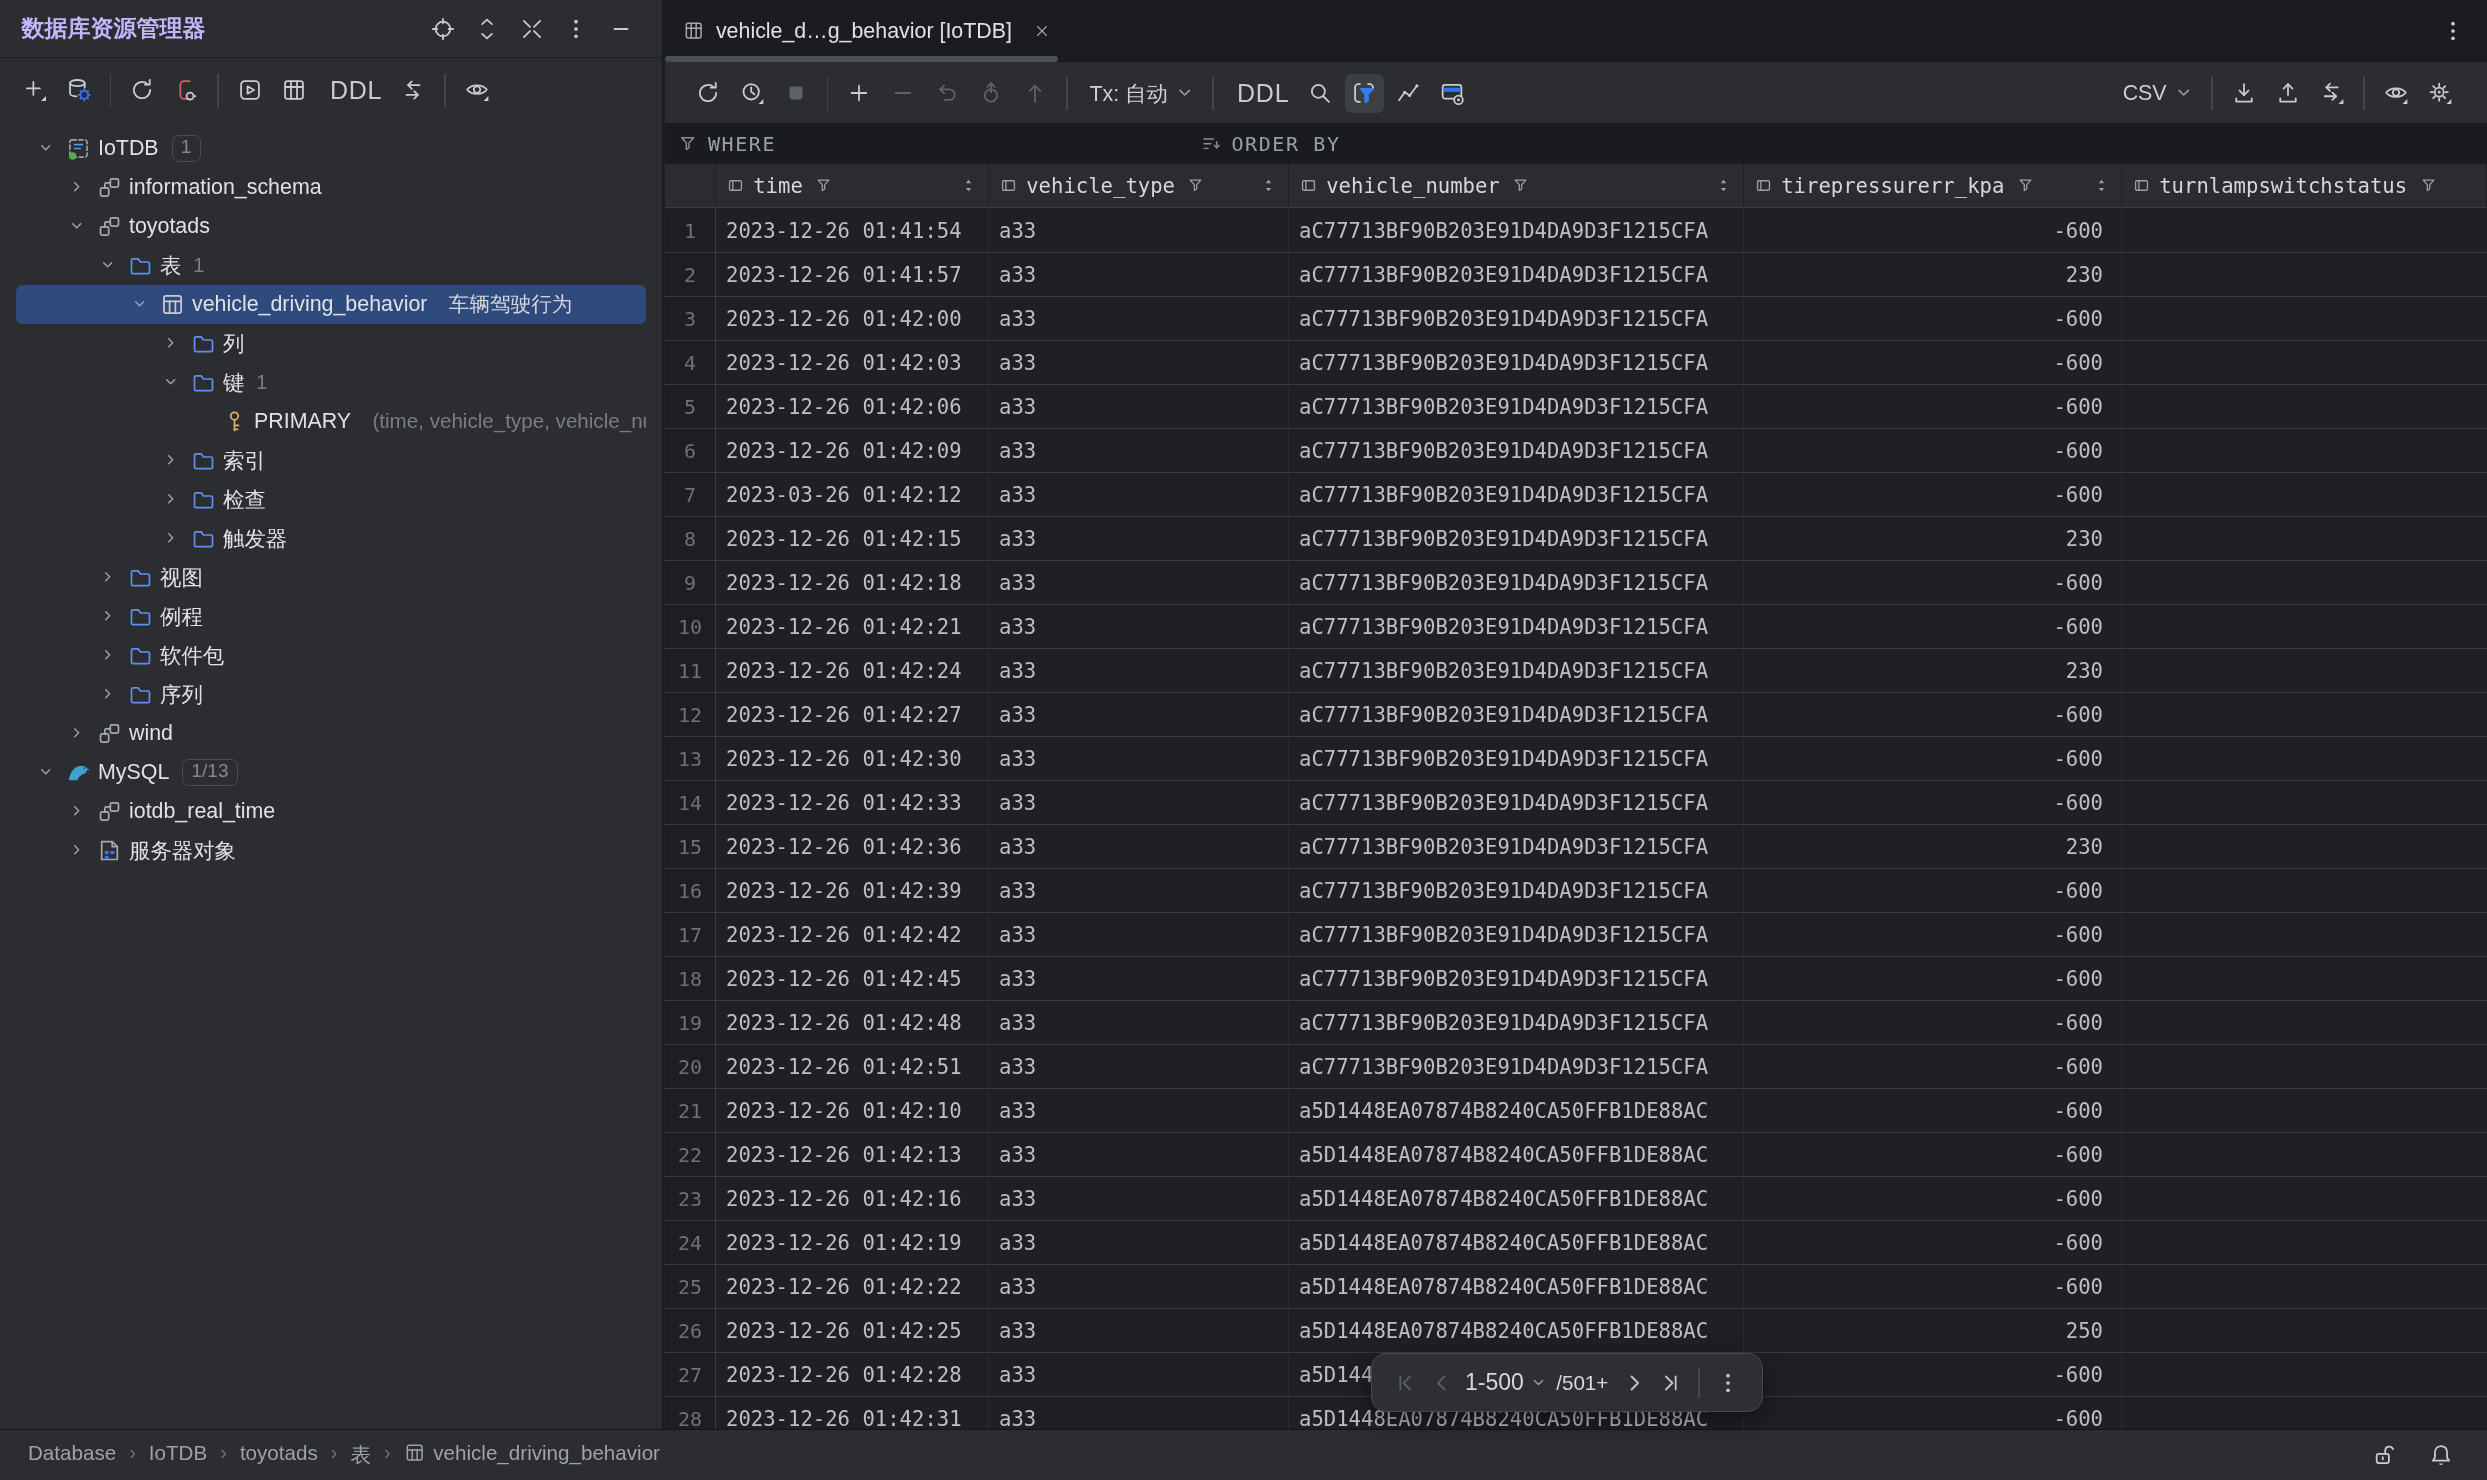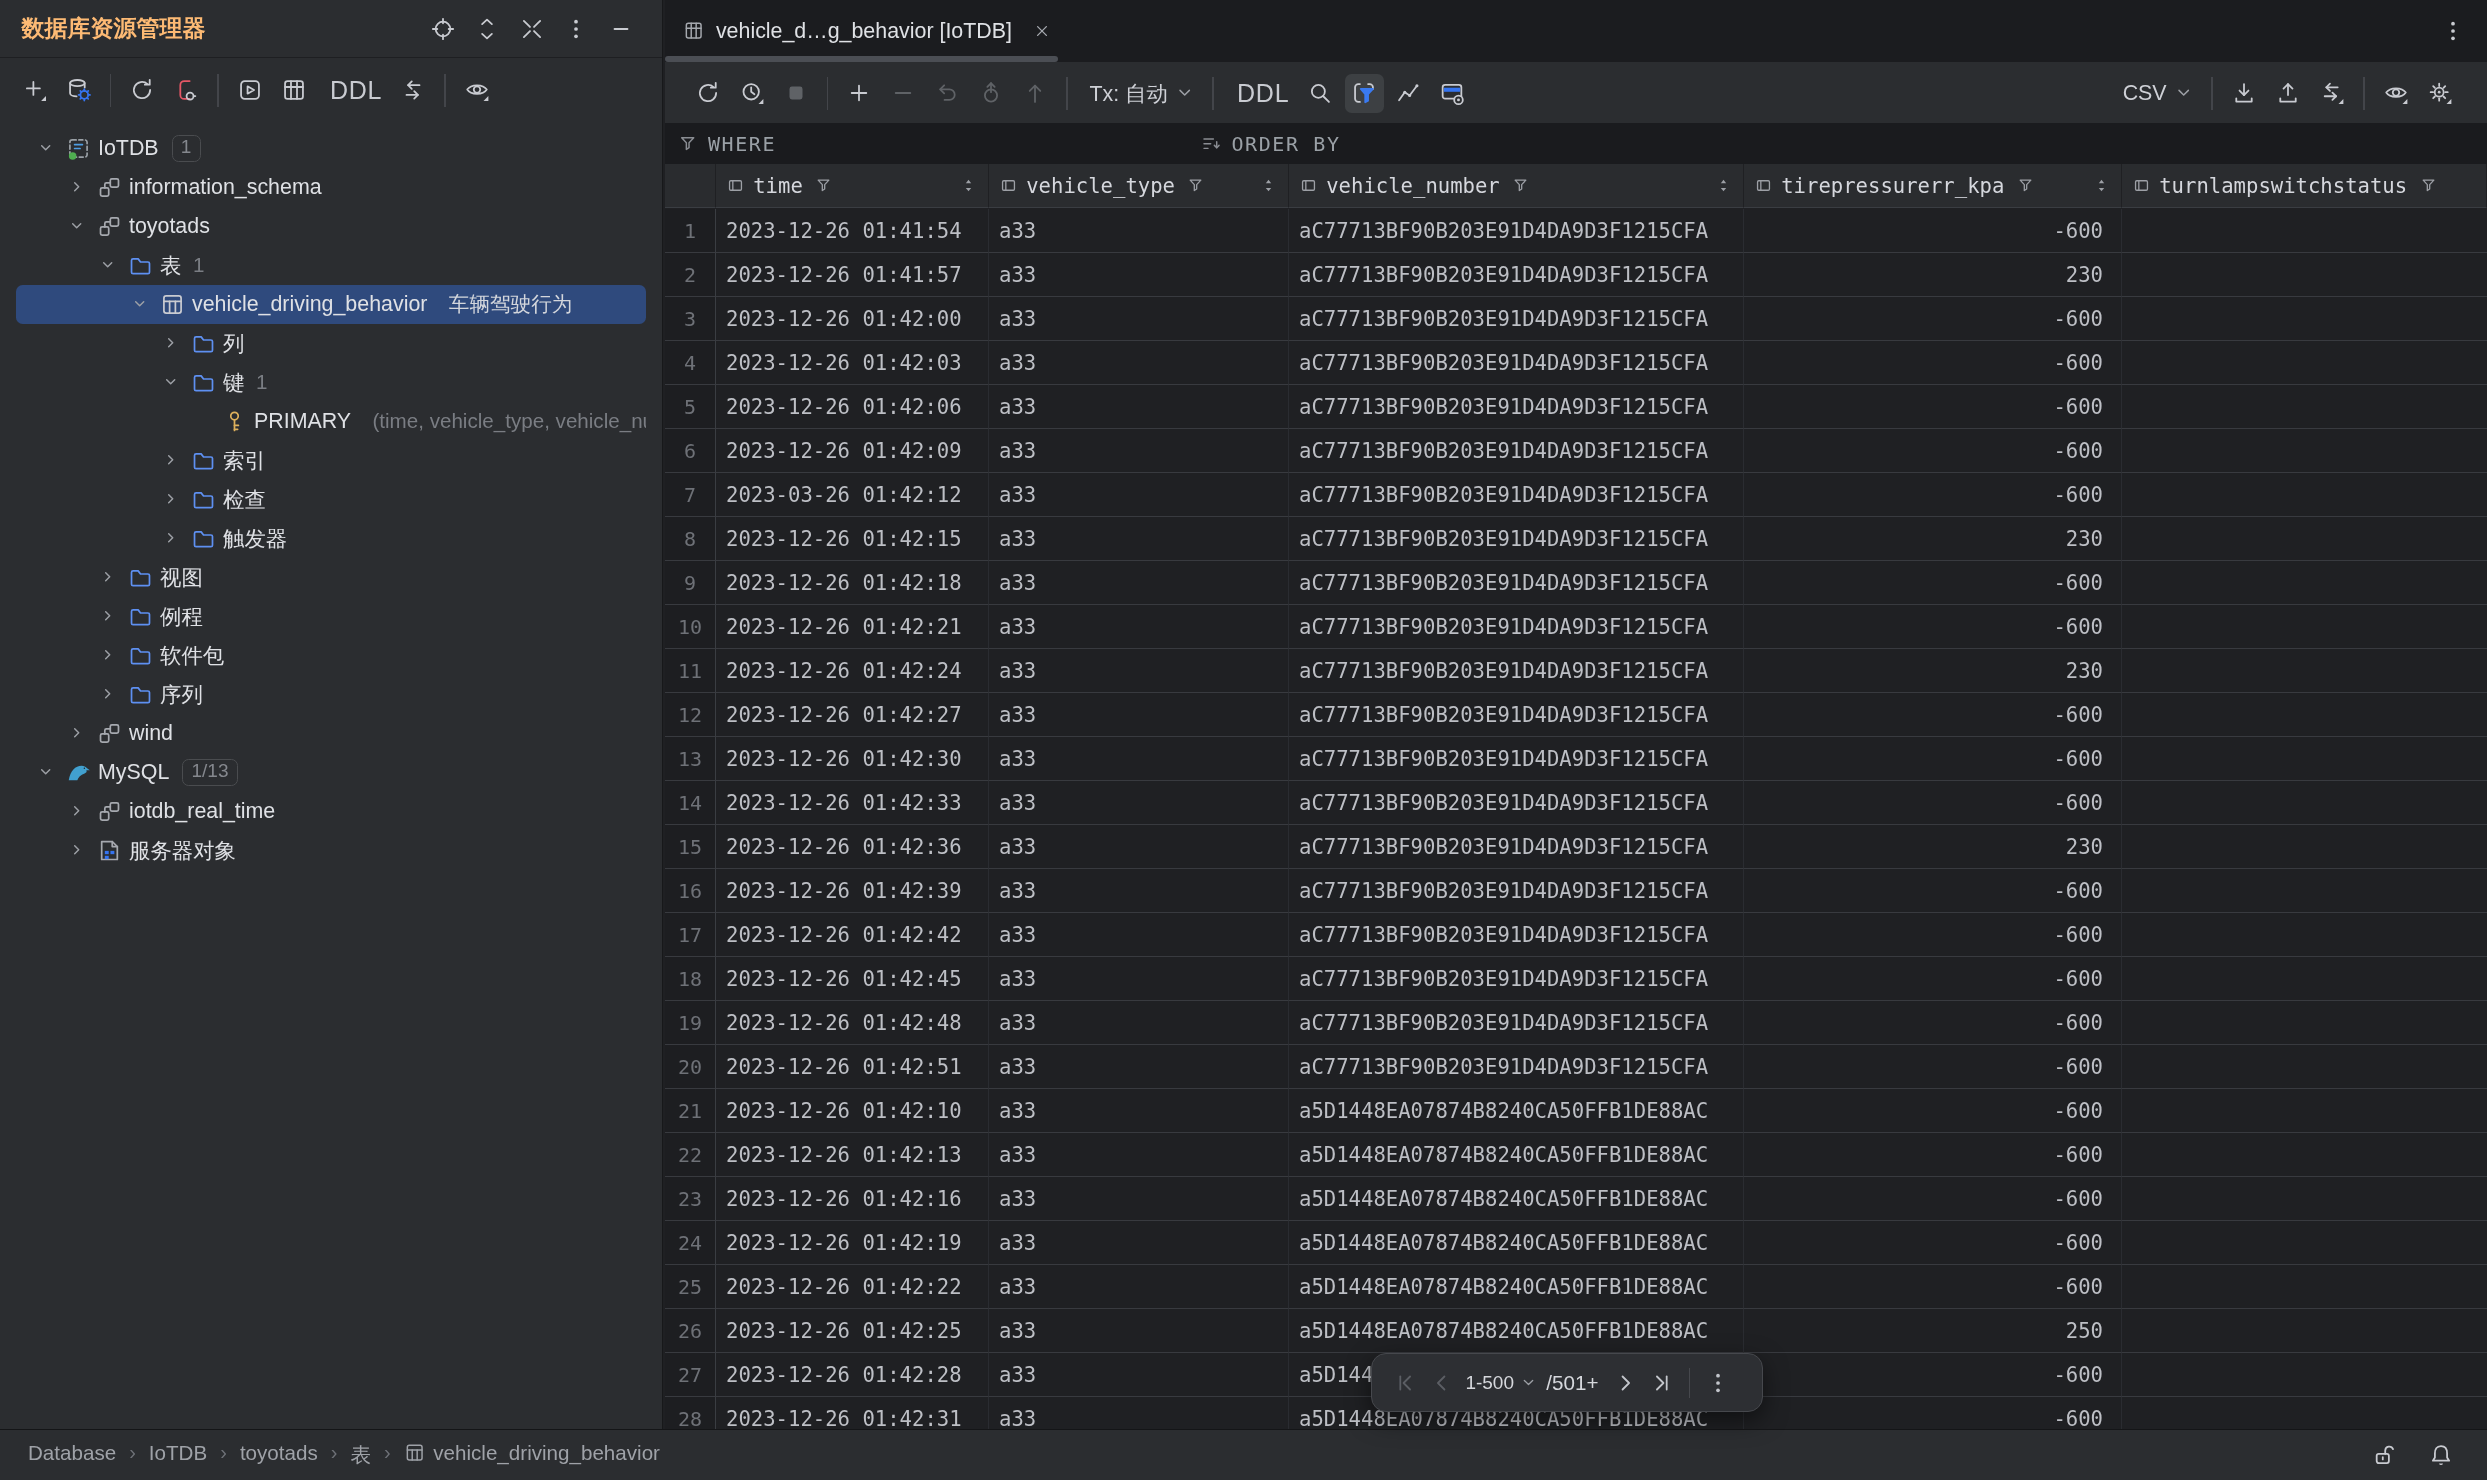--- a/index.html
+++ b/index.html
@@ -15,21 +15,21 @@
   .ic-sm svg{width:21.4px;height:21.4px;}
   .ic-xs svg{width:19px;height:19px;}
   .c-icon{color:#c9cbd1;} .c-faint{color:#5f6266;}
   .c-folder{color:#5e90f2;} .c-grey{color:#a6a9af;}
 
   
   .left-panel{position:absolute;left:0;top:0;bottom:51px;width:663px;background:#2b2d30;
               border-right:1.6px solid #17181a;overflow:hidden;}
   .panel-header{height:58px;display:flex;align-items:center;padding:0 25px 0 21.4px;
                 border-bottom:0.8px solid #1e1f22;}
-  .panel-title{font-size:23px;font-weight:700;color:#fdba74;white-space:nowrap;}
+  .panel-title{font-size:23px;font-weight:700;color:#c4b5fd;white-space:nowrap;}
   .panel-header .sp{flex:1;}
   .hbtn{width:33px;height:33px;margin-left:11.5px;display:flex;align-items:center;justify-content:center;
         border-radius:6.6px;color:#c9cbd1;}
   .panel-toolbar{height:64px;display:flex;align-items:center;padding:0 15px;}
   .tbtn{width:39px;height:39px;display:flex;align-items:center;justify-content:center;
         border-radius:6.6px;color:#c9cbd1;margin-right:5px;}
   .tbtn.active{background:#3d4043;}
   .tb-divider{width:1.6px;height:33px;background:#43454a;margin:0 11.5px 0 6.6px;flex:none;}
   .tb-text{font-size:25px;color:#c9cbd1;padding:0 11.5px;letter-spacing:0.8px;}
 
@@ -89,21 +89,21 @@
   .td-gutter{justify-content:center;color:#6e7177;font-size:20px;background:#1d1e21;
              border-right:0.8px solid #3a3d42;padding:0;}
   .td-num{justify-content:flex-end;padding-right:18px;}
 
   
   .pagination{position:absolute;left:1371px;top:1353px;width:392px;height:59px;background:#2d2f33;
               border:0.8px solid #46484d;border-radius:15px;display:flex;align-items:center;
               padding:0 16.4px;box-shadow:0 8.2px 23px rgba(0,0,0,.5);z-index:5;}
   .pg-btn{display:flex;align-items:center;justify-content:center;width:36px;height:36px;color:#c3c6cc;}
   .pg-btn.dim{color:#5b5e64;}
-  .pg-range{display:flex;align-items:center;font-size:19px;color:#d6d8dd;margin:0 5px;white-space:nowrap;}
+  .pg-range{display:flex;align-items:center;font-size:23px;color:#d6d8dd;margin:0 5px;white-space:nowrap;}
   .pg-range .ic{margin-left:5px;color:#9da0a6;}
   .pg-total{font-size:20.6px;color:#d6d8dd;margin:0 8.2px 0 3.3px;white-space:nowrap;}
   .pg-divider{width:1.6px;height:30px;background:#46484d;margin:0 10px;}
 
   
   .status-bar{position:absolute;left:0;right:0;bottom:0;height:51px;background:#2b2d30;
               border-top:1.6px solid #141517;display:flex;align-items:center;padding:0 28px;}
   .crumbs{display:flex;align-items:flex-start;flex:1;overflow:hidden;}
   .crumb{display:flex;align-items:center;font-size:20.6px;color:#9fa2a8;white-space:nowrap;}
   .crumb .ic{margin-right:8.2px;color:#9fa2a8;}

